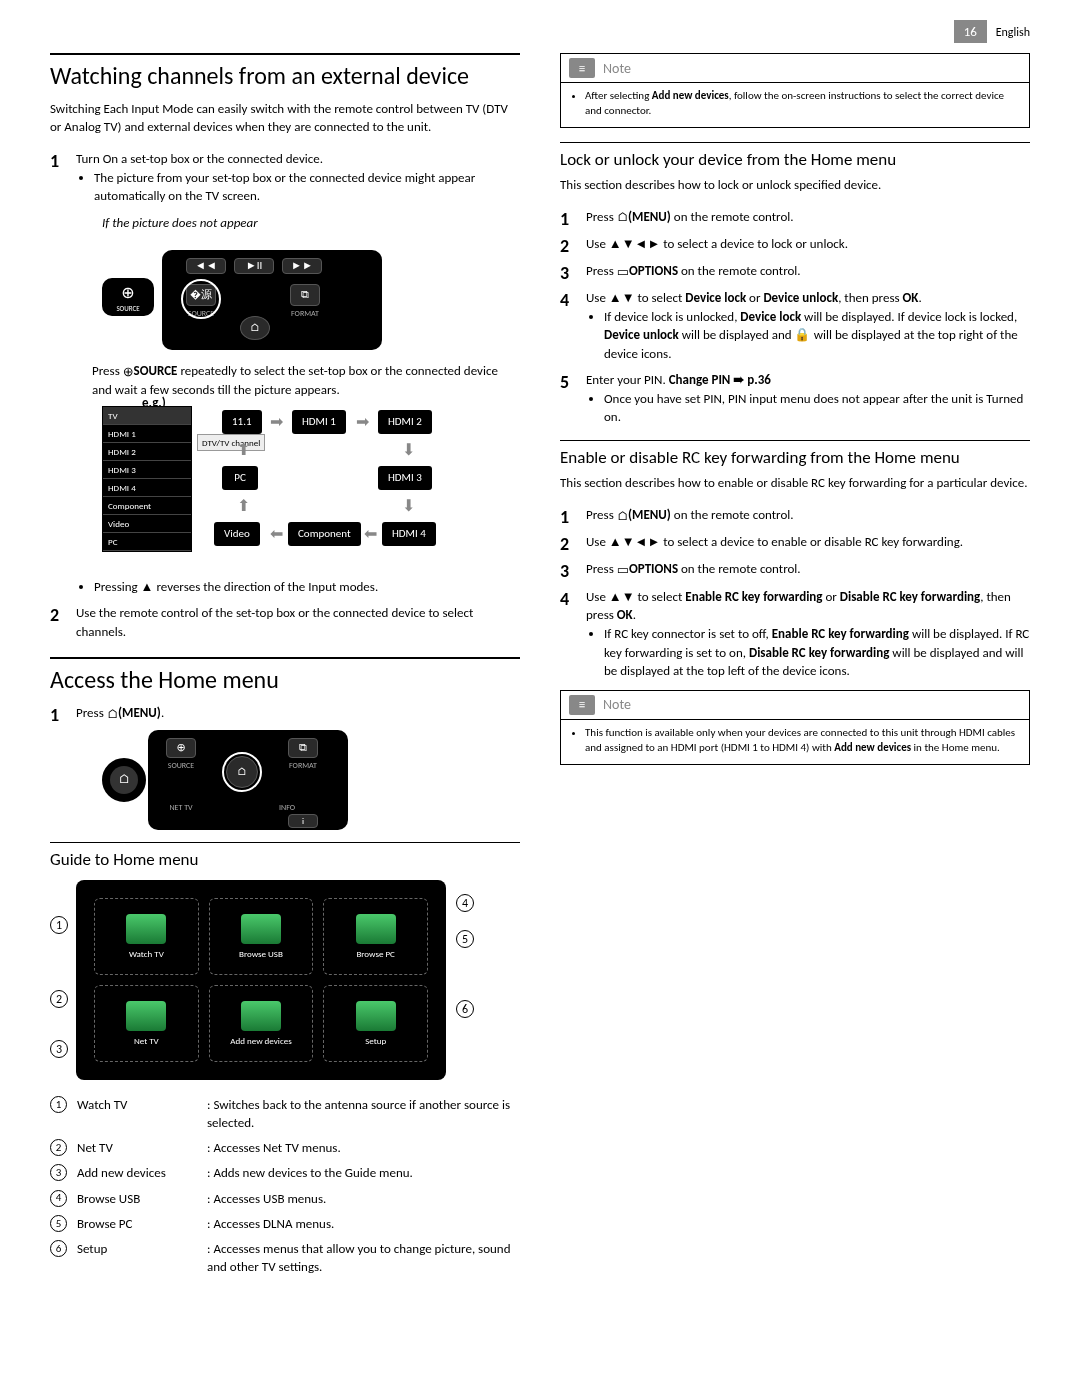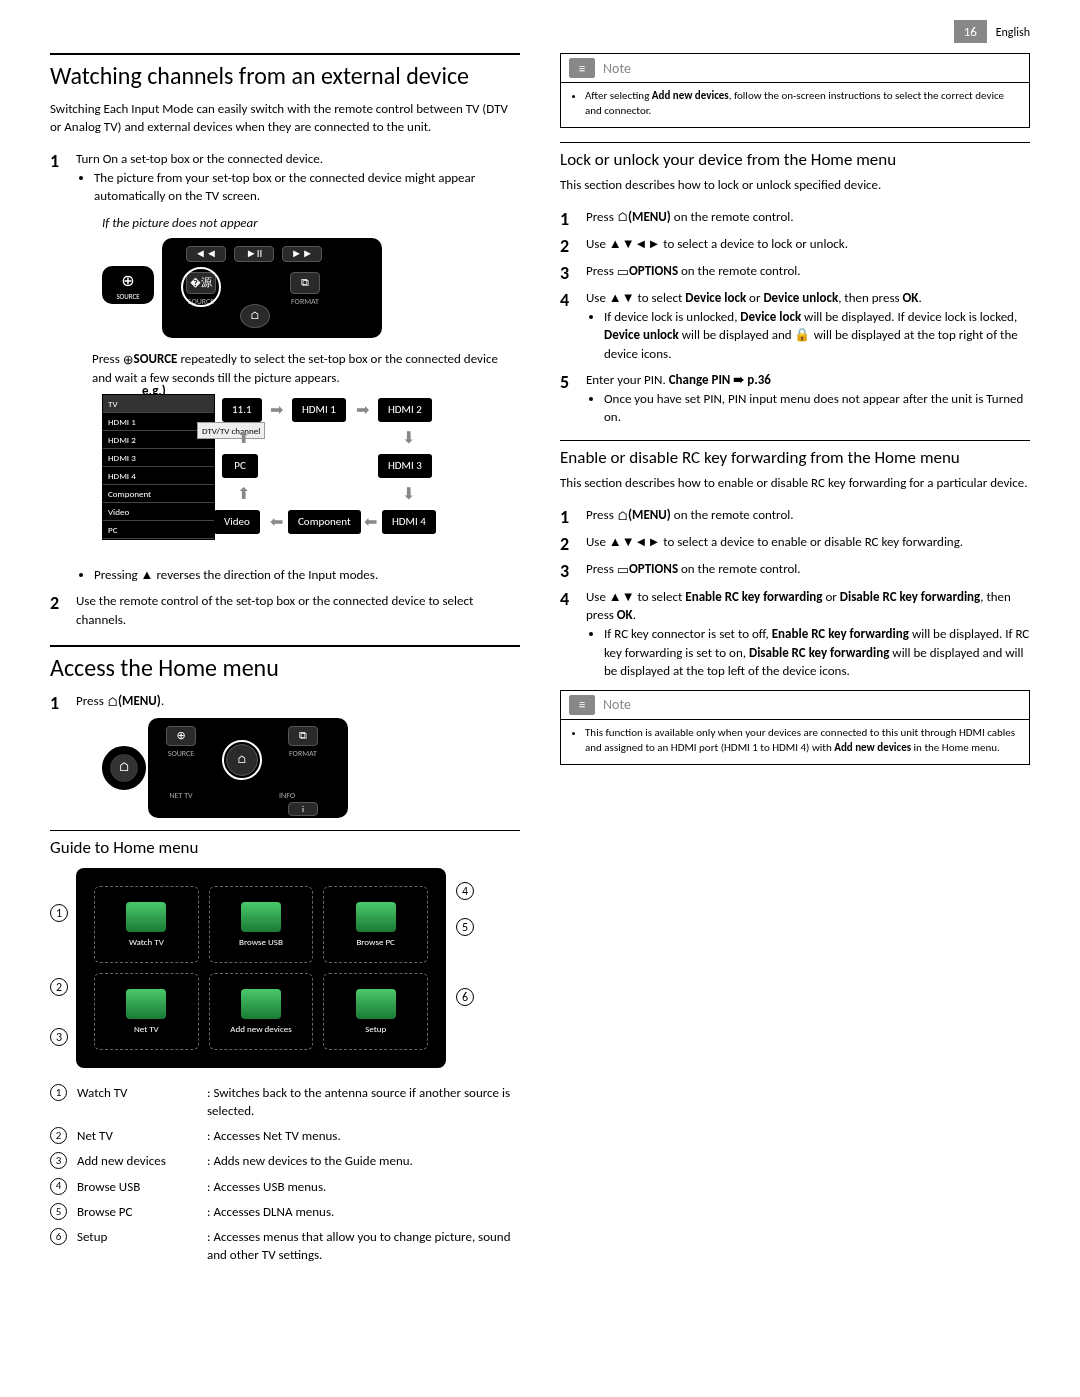--- a/index.html
+++ b/index.html
@@ -78,21 +78,21 @@
     list-style: disc;
     margin-left: 18px;
   }
   ul.bullets li {
     margin-bottom: 4px;
     line-height: 1.4;
   }
   em.sub {
     font-style: italic;
     display: block;
-    margin: 8px 0 6px 26px;
+    margin: 8px 0 18px 26px;
   }
   .remote-diagram {
     margin: 6px 0 12px 26px;
     width: 300px;
     height: 100px;
     position: relative;
   }
   .remote-body {
     position: absolute;
     left: 60px;
@@ -139,21 +139,21 @@
   .flow-diagram {
     margin: 6px 0 12px 26px;
     position: relative;
     width: 400px;
     height: 160px;
   }
   .flow-list {
     position: absolute;
     left: 0;
     top: 0;
-    width: 113px;
+    width: 90px;
     background: #000;
     color: #fff;
     font-size: 9px;
     border: 1px solid #000;
   }
   .flow-list div {
     padding: 2px 5px;
     border-bottom: 1px solid #444;
   }
   .flow-list div.sel { background: #333; }

